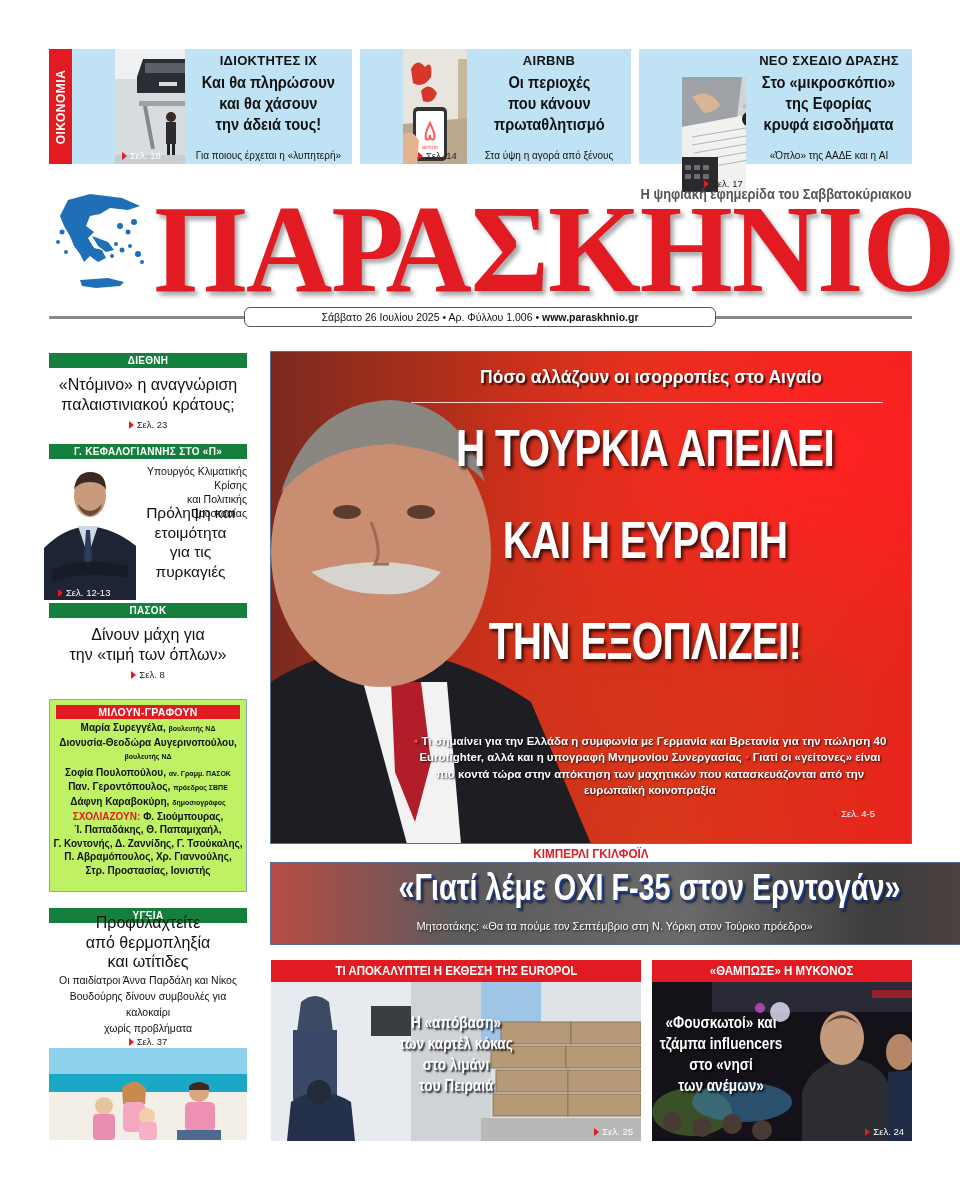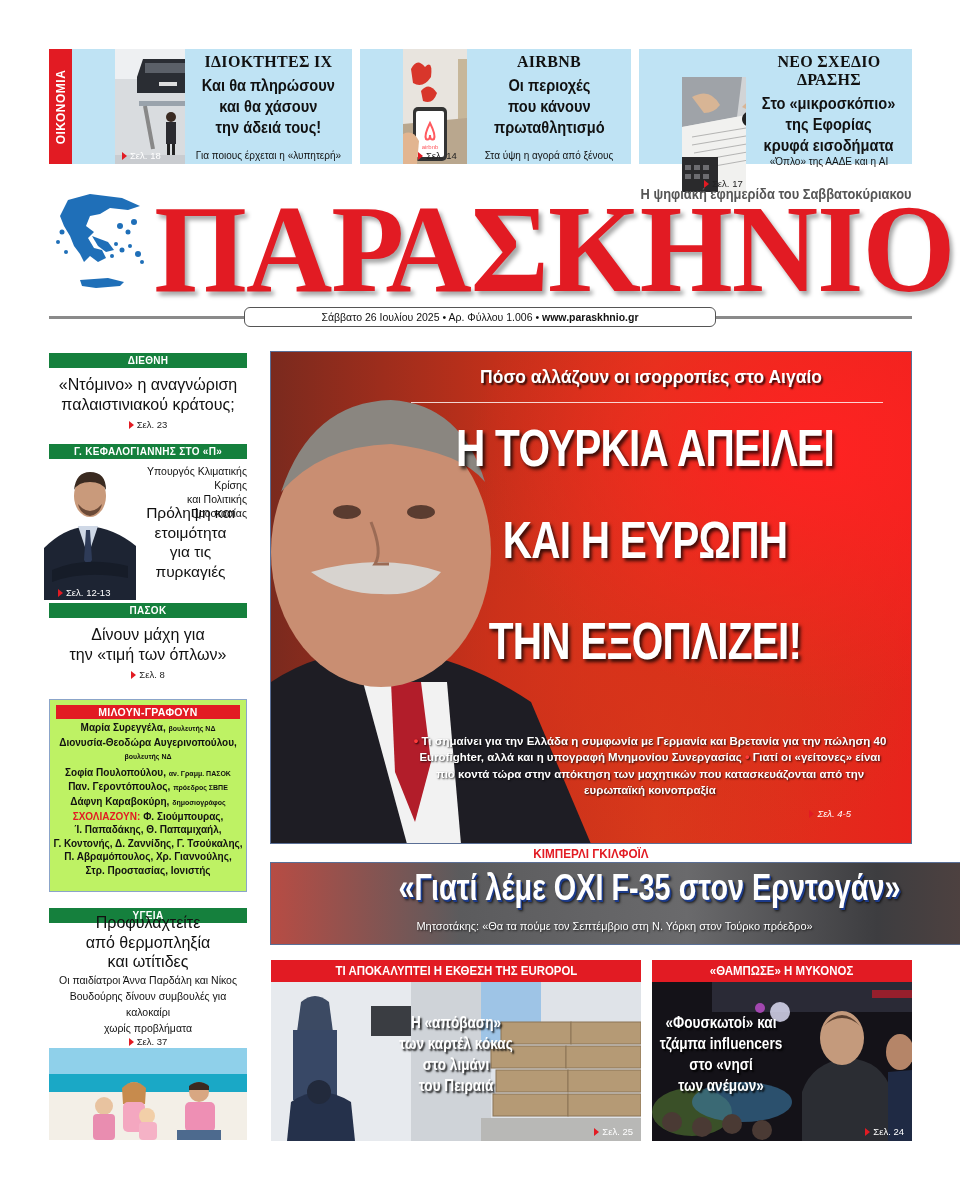--- a/index.html
+++ b/index.html
@@ -9,21 +9,21 @@
   .abs { position: absolute; }
   .red { color: #e21b23; }
   .sel { font-size: 9.5px; color: #222; white-space: nowrap; }
   .sel .tri { display: inline-block; width: 0; height: 0; border-top: 4px solid transparent; border-bottom: 4px solid transparent; border-left: 5px solid #e21b23; margin-right: 3px; vertical-align: -1px; }
   .sel.light { color: #fff; }
 
   
   .teaser { top: 49px; height: 115px; display: flex; background: #bfe3f4; }
   .teaser .photo { position: relative; height: 100%; overflow: hidden; padding-left: 43px; }
   .teaser .txt { flex: 1; display: flex; flex-direction: column; align-items: center; padding-top: 4px; text-align: center; }
-  .teaser .kicker { font-weight: bold; font-size: 16px; letter-spacing: 0.3px; color: #111; font-family: Liberation Serif, serif; }
+  .teaser .kicker { font-weight: bold; font-size: 13px; letter-spacing: 0.3px; color: #111; }
   .teaser .head { font-family: "Liberation Sans", sans-serif; font-weight: bold; font-size: 17px; line-height: 21px; margin-top: 4px; transform: scaleX(0.86); color: #111; }
   .teaser .sub { font-size: 10px; margin-top: auto; margin-bottom: 3px; color: #111; white-space: nowrap; }
   .teaser .sel { position: absolute; bottom: 3px; }
 
   .vert-tab { width: 23px; height: 100%; background: #e21b23; position: relative; }
   .vert-tab span { position: absolute; left: 50%; top: 50%; transform: translate(-50%, -50%) rotate(-90deg); color: #fff; font-weight: bold; font-size: 12px; letter-spacing: 0.5px; white-space: nowrap; }
 
   
   .tagline { top: 186px; right: 48px; font-size: 14px; font-weight: bold; color: #555; transform: scaleX(0.92); transform-origin: right; }
   .logo { top: 184px; left: 154px; font-family: "Liberation Serif", "DejaVu Serif", serif; font-weight: bold; font-size: 116px; line-height: 120px; color: #e21b23; letter-spacing: -1px; transform: scaleX(1.03) scaleY(1.08); transform-origin: left top; text-shadow: 3px 4px 4px rgba(0,0,0,0.35); white-space: nowrap; }
@@ -53,21 +53,21 @@
   .hero { left: 270px; top: 351px; width: 642px; height: 493px; overflow: hidden; border: 1.5px solid #5a6f96; }
   .hero-bg { position: absolute; inset: 0; background:
       radial-gradient(ellipse at 85% 20%, #f22 0%, rgba(230,30,20,0) 45%),
       radial-gradient(ellipse at 60% 60%, #d8321a 0%, rgba(200,40,20,0) 55%),
       linear-gradient(90deg, #7a2a1e 0%, #c1301a 35%, #d83a1b 60%, #e8231c 100%); }
   .hero-kicker { position: absolute; top: 14px; left: 140px; right: 20px; text-align: center; color: #fff; font-weight: bold; font-size: 19px; text-shadow: 2px 2px 2px rgba(0,0,0,0.8); transform: scaleX(0.92); }
   .hero-rule { position: absolute; top: 50px; left: 140px; right: 28px; height: 1px; background: rgba(255,255,255,0.8); }
   .hero-head { position: absolute; left: 120px; right: 12px; text-align: center; color: #fff; font-weight: bold; font-size: 52px; line-height: 52px; letter-spacing: -1px; transform: scaleX(0.78); text-shadow: 3px 3px 4px rgba(0,0,0,0.75); white-space: nowrap; }
   .hero-body { position: absolute; top: 381px; left: 138px; right: 20px; text-align: center; color: #fff; font-weight: bold; font-size: 11.5px; line-height: 16.4px; text-shadow: 1px 1px 2px rgba(0,0,0,0.8); }
   .hero-body .dot { color: #ff3b3b; font-size: 13px; }
-  .hero .sel { position: absolute; right: 60px; bottom: 24px; font-style: italic; }
+  .hero .sel { position: absolute; right: 36px; bottom: 24px; }
 
   
   .gk-name { left: 270px; top: 846px; width: 642px; text-align: center; color: #e21b23; font-weight: bold; font-size: 13px; transform: scaleX(0.9); }
   .gk-box { left: 270px; top: 862px; width: 759px; height: 83px; overflow: hidden; border: 1.5px solid #5a6f96; background: linear-gradient(90deg, #b74c44 0%, #5b5b5d 25%, #6a6a6c 55%, #3d3d40 80%, #5a4440 100%); }
   .gk-head { position: absolute; top: 4px; left: 0; right: 0; text-align: center; color: #fff; font-weight: bold; font-size: 36px; line-height: 42px; transform: scaleX(0.8); text-shadow: 2px 2px 0 #1b3a8a, 3px 3px 3px rgba(0,0,0,0.8); white-space: nowrap; }
   .gk-sub { position: absolute; top: 57px; left: 0; right: 70px; text-align: center; color: #fff; font-size: 11px; text-shadow: 1px 1px 2px rgba(0,0,0,0.8); }
   .gk-box .sel { position: absolute; right: 14px; bottom: 3px; padding-left: 48px; }
 
   
   .pstory { top: 960px; height: 181px; overflow: hidden; }

